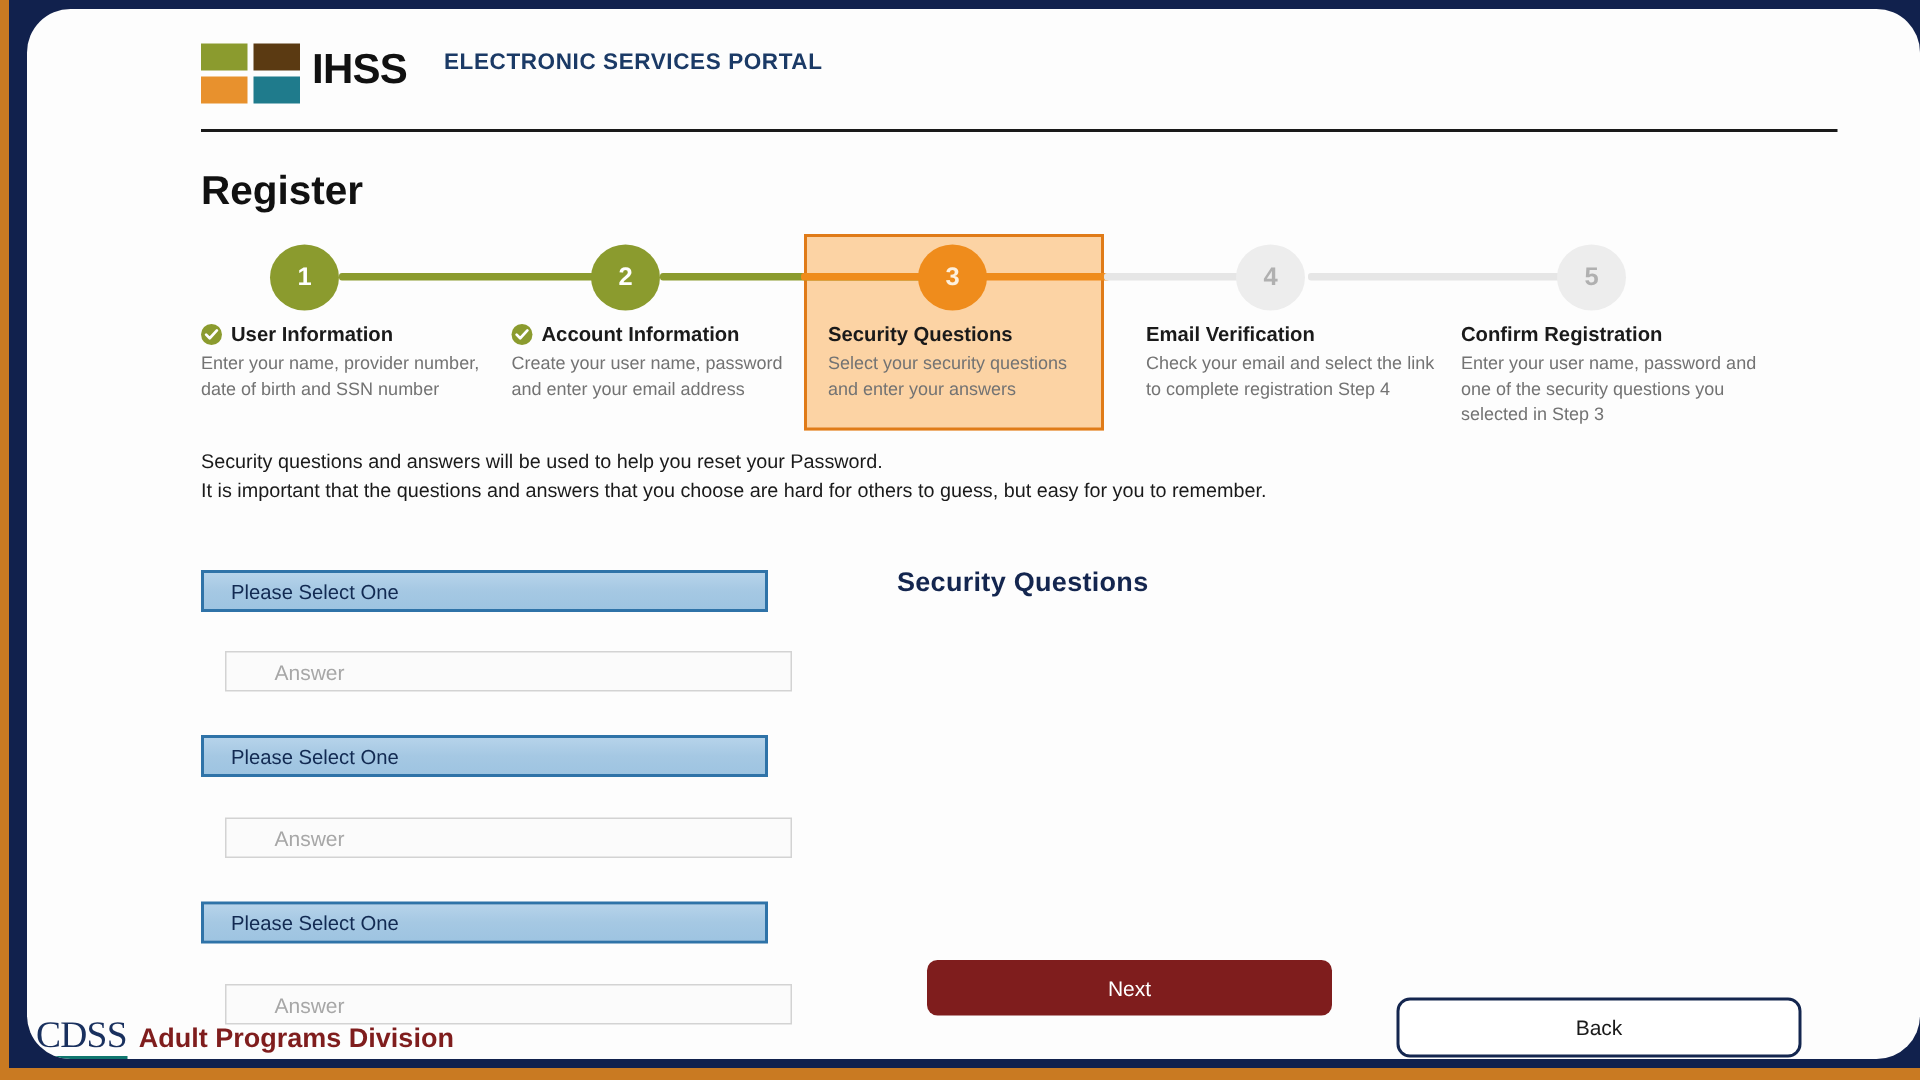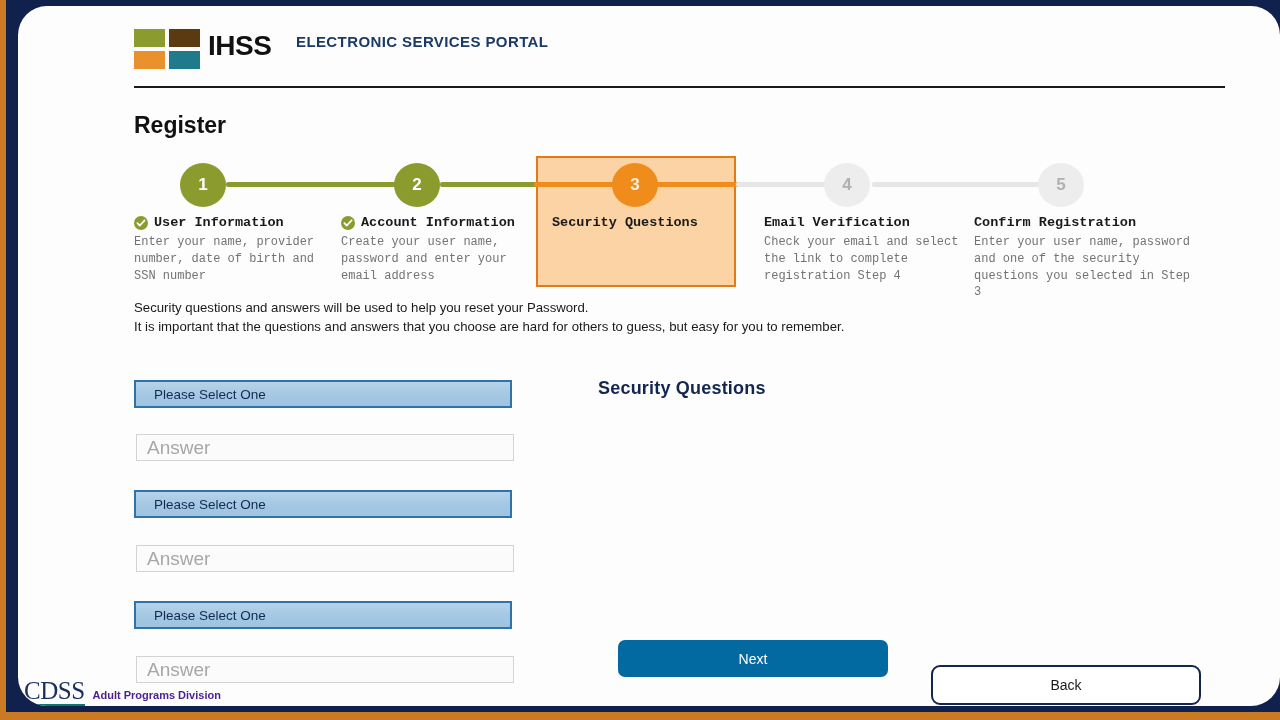--- a/index.html
+++ b/index.html
@@ -80,21 +80,21 @@
     position: absolute;
     left: 116px; top: 80px;
     width: 1091px; height: 0;
     border-top: 2px solid #1a1a1a;
   }
 
   
   #page-title {
     position: absolute;
     left: 116px; top: 106px;
-    font-size: 23px;
+    font-size: 27px;
     font-weight: bold;
     color: #111111;
   }
 
   
   #stepper {
     position: absolute;
     left: 116px; top: 144px;
     width: 1092px; height: 140px;
   }
@@ -130,21 +130,20 @@
     box-sizing: border-box;
   }
   .circle-done   { background: #8b9b2e; color: #ffffff; }
   .circle-active { background: #ef8c1c; color: #fdf0de; }
   .circle-todo   { background: #ededed; color: #b0b0b0; }
 
   .step-label {
     position: absolute;
     top: 65px;
     width: 220px;
-    font-family: Liberation Mono, monospace;
   }
   .step-head {
     font-size: 13.5px;
     font-weight: bold;
     color: #1a1a1a;
     margin: 0 0 4px 0;
     white-space: nowrap;
   }
   .step-head.with-check { padding-left: 20px; }
   .check-icon {
@@ -187,48 +186,48 @@
     border: 2px solid #2f73a8;
     box-sizing: border-box;
     display: flex;
     align-items: center;
     padding-left: 18px;
     font-size: 13.5px;
     color: #122a52;
   }
   .answer-box {
     position: absolute;
-    left: 2px;
+    left: 16px;
     width: 378px; height: 27px;
     background: #fbfbfb;
     border: 1px solid #d3d3d3;
     box-sizing: border-box;
     display: flex;
     align-items: center;
-    padding-left: 10px;
-    font-size: 19px;
+    padding-left: 32px;
+    font-size: 14px;
     color: #a7a7a7;
   }
 
   
   #sq-heading {
     position: absolute;
     left: 580px; top: 372px;
     font-size: 18px;
     font-weight: bold;
     color: #14264f;
     letter-spacing: 0.2px;
   }
 
   
   #btn-next {
     position: absolute;
     left: 600px; top: 634px;
     width: 270px; height: 37px;
-    background: #0369a1;
+    background: #7f1d1d;
     border: none;
     border-radius: 7px;
     color: #ffffff;
     font-size: 14px;
     font-family: "Liberation Sans", sans-serif;
     cursor: pointer;
     display: flex; align-items: center; justify-content: center;
     box-sizing: border-box;
   }
   #btn-back {
@@ -256,23 +255,23 @@
   #cdss-mark {
     font-family: "Liberation Serif", serif;
     font-size: 25px;
     color: #19305e;
     letter-spacing: -0.5px;
     border-bottom: 2px solid #0f766e;
     line-height: 26px;
   }
   #cdss-sub {
     margin-left: 8px;
-    font-size: 11px;
-    font-weight: bold;
-    color: #4c1d95;
+    font-size: 18px;
+    font-weight: bold;
+    color: #7f1d1d;
   }
 </style>
 </head>
 <body>
 
 <div id="screen">
  <div id="frame-navy">
   <div id="page">
 
     <div id="header">
@@ -334,20 +333,21 @@
                   <path d="M3.4 7.1 L5.8 9.5 L10.6 4.3" stroke="#ffffff" stroke-width="1.8" fill="none" stroke-linecap="round" stroke-linejoin="round"></path>
                 </svg>
           </span>
           <span>Account Information</span>
         </div>
         <p class="step-desc">Create your user name, password and enter your email address</p>
       </div>
 
       <div class="step-label" style="left:418px; width:175px;">
         <div class="step-head">Security Questions</div>
+        <p class="step-desc">Select your security questions and enter your answers</p>
       </div>
 
       <div class="step-label" style="left:630px; width:200px;">
         <div class="step-head">Email Verification</div>
         <p class="step-desc">Check your email and select the link to complete registration Step 4</p>
       </div>
 
       <div class="step-label" style="left:840px; width:220px;">
         <div class="step-head">Confirm Registration</div>
         <p class="step-desc">Enter your user name, password and one of the security questions you selected in Step 3</p>

